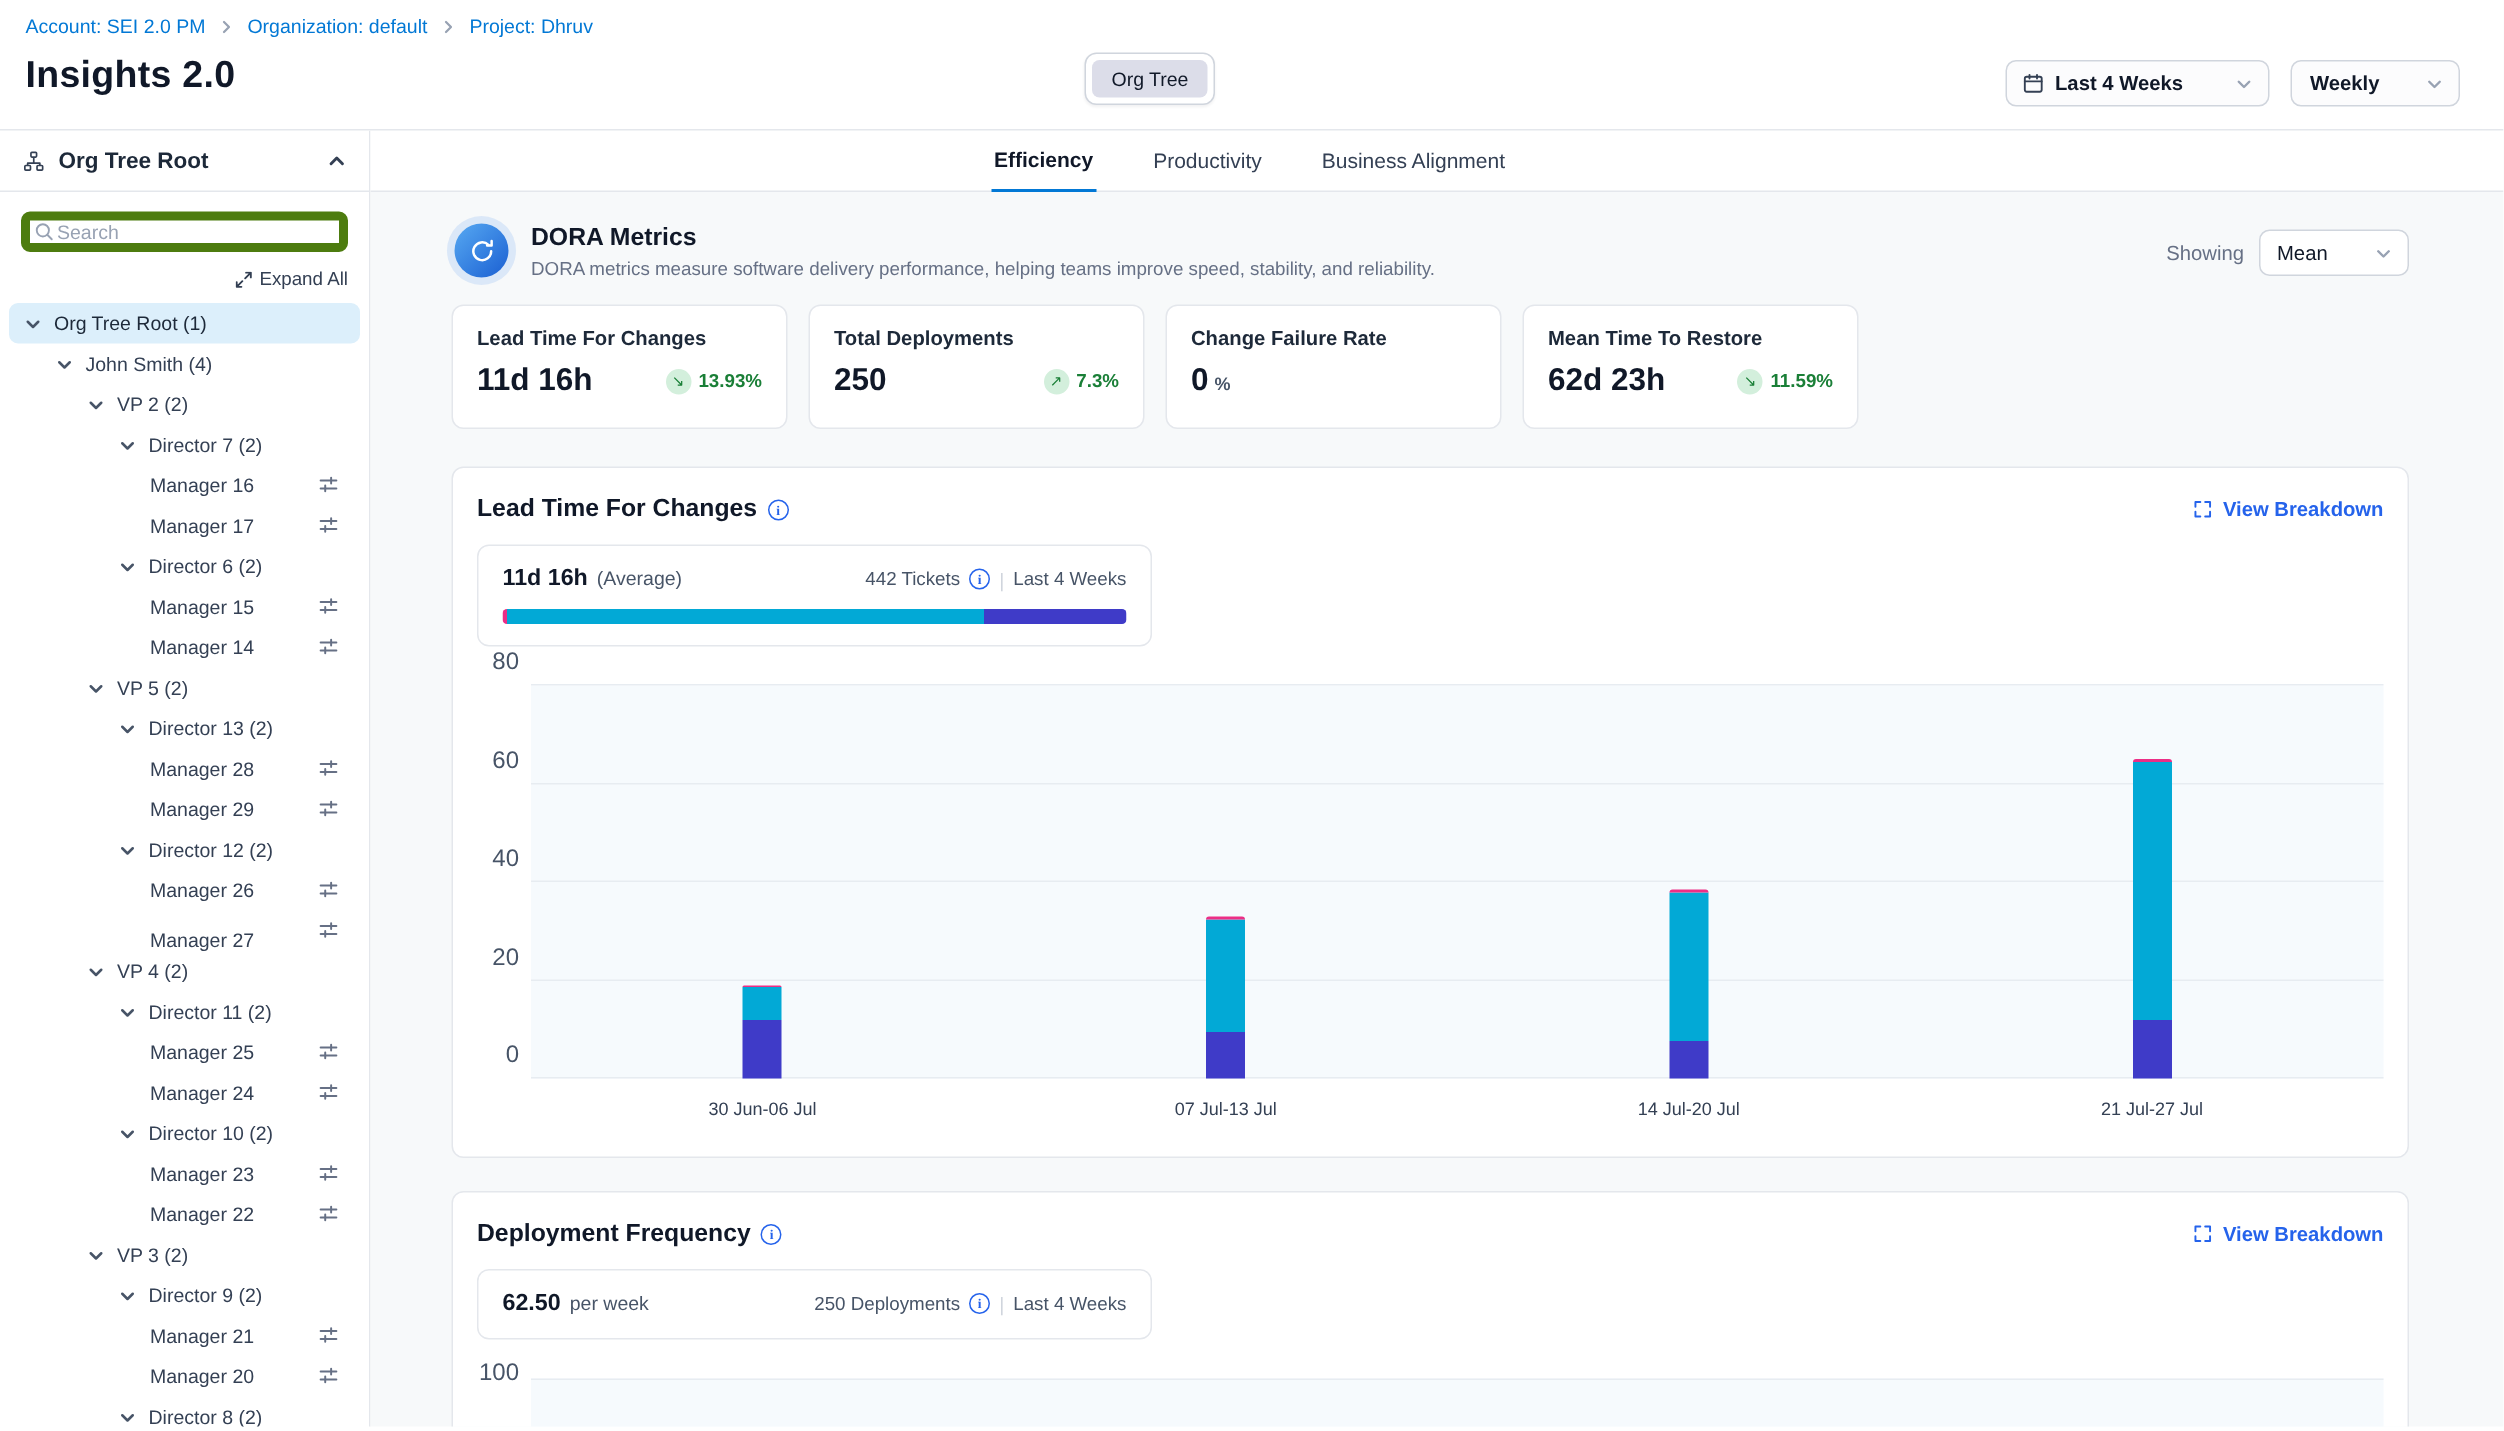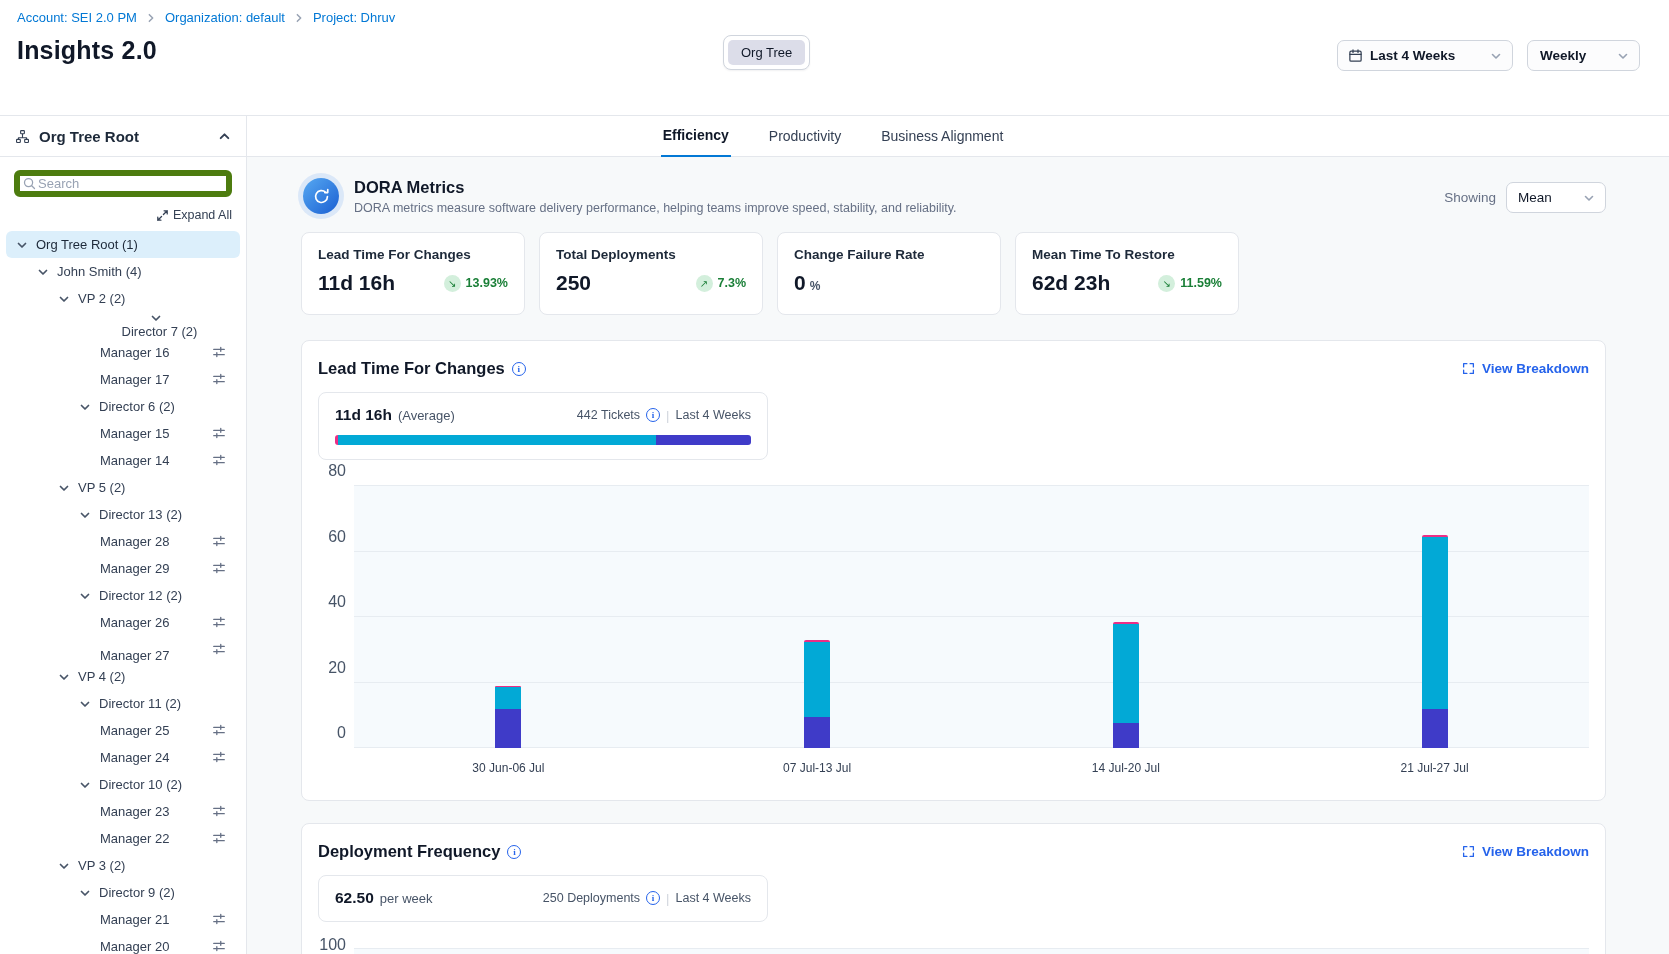--- a/index.html
+++ b/index.html
@@ -1,20 +1,20 @@
 <!DOCTYPE html>
 <html><head>
 <meta charset="utf-8">
 <style>
   * { margin:0; padding:0; box-sizing:border-box; }
   html,body { width:1669px; height:954px; overflow:hidden; background:#fff;
     font-family:"Liberation Sans", sans-serif; color:#101828; }
 
   
-  .app-header { position:relative; height:116px; background:#fff; border-bottom:1px solid #E4E7EC; }
+  .app-header { position:relative; height:87px; background:#fff; border-bottom:1px solid #E4E7EC; }
   .breadcrumb { position:absolute; top:10px; left:17px; display:flex; align-items:center; gap:9px;
     font-size:13px; font-weight:500; color:#0278D5; }
   .crumb { cursor:pointer; }
   .crumb-sep svg { display:block; }
   .page-title { position:absolute; top:36px; left:17px; font-size:25px; font-weight:700; letter-spacing:.2px; }
   .org-toggle { position:absolute; left:723px; top:35px; background:#fff; border:1px solid #D0D5DD;
     border-radius:8px; padding:4px; box-shadow:0 1px 2px rgba(16,24,40,.06); }
   .org-toggle-btn { background:#DCDDE9; border:none; border-radius:5px; padding:5px 13px;
     font-size:13px; font-weight:500; color:#101828; font-family:inherit; cursor:pointer; }
   .header-controls { position:absolute; right:29px; top:40px; display:flex; gap:14px; }
@@ -233,21 +233,21 @@
           <span>John Smith (4)</span>
         </div>
         <div class="tree-row" style="padding-left: 52px;">
           <span class="tree-chevron">
             <svg width="12" height="12" viewBox="0 0 12 12" fill="none" stroke="#475467" stroke-width="1.7" stroke-linecap="round" stroke-linejoin="round">
               <path d="M2.5 4.5L6 8l3.5-3.5"></path>
             </svg>
           </span>
           <span>VP 2 (2)</span>
         </div>
-        <div class="tree-row" style="padding-left: 73px; flex-direction: column;">
+        <div class="tree-row" style="padding-left: 73px;">
           <span class="tree-chevron">
             <svg width="12" height="12" viewBox="0 0 12 12" fill="none" stroke="#475467" stroke-width="1.7" stroke-linecap="round" stroke-linejoin="round">
               <path d="M2.5 4.5L6 8l3.5-3.5"></path>
             </svg>
           </span>
           <span>Director 7 (2)</span>
         </div>
         <div class="tree-row" style="padding-left: 94px;">
           <span>Manager 16</span>
           <span class="tree-settings">

